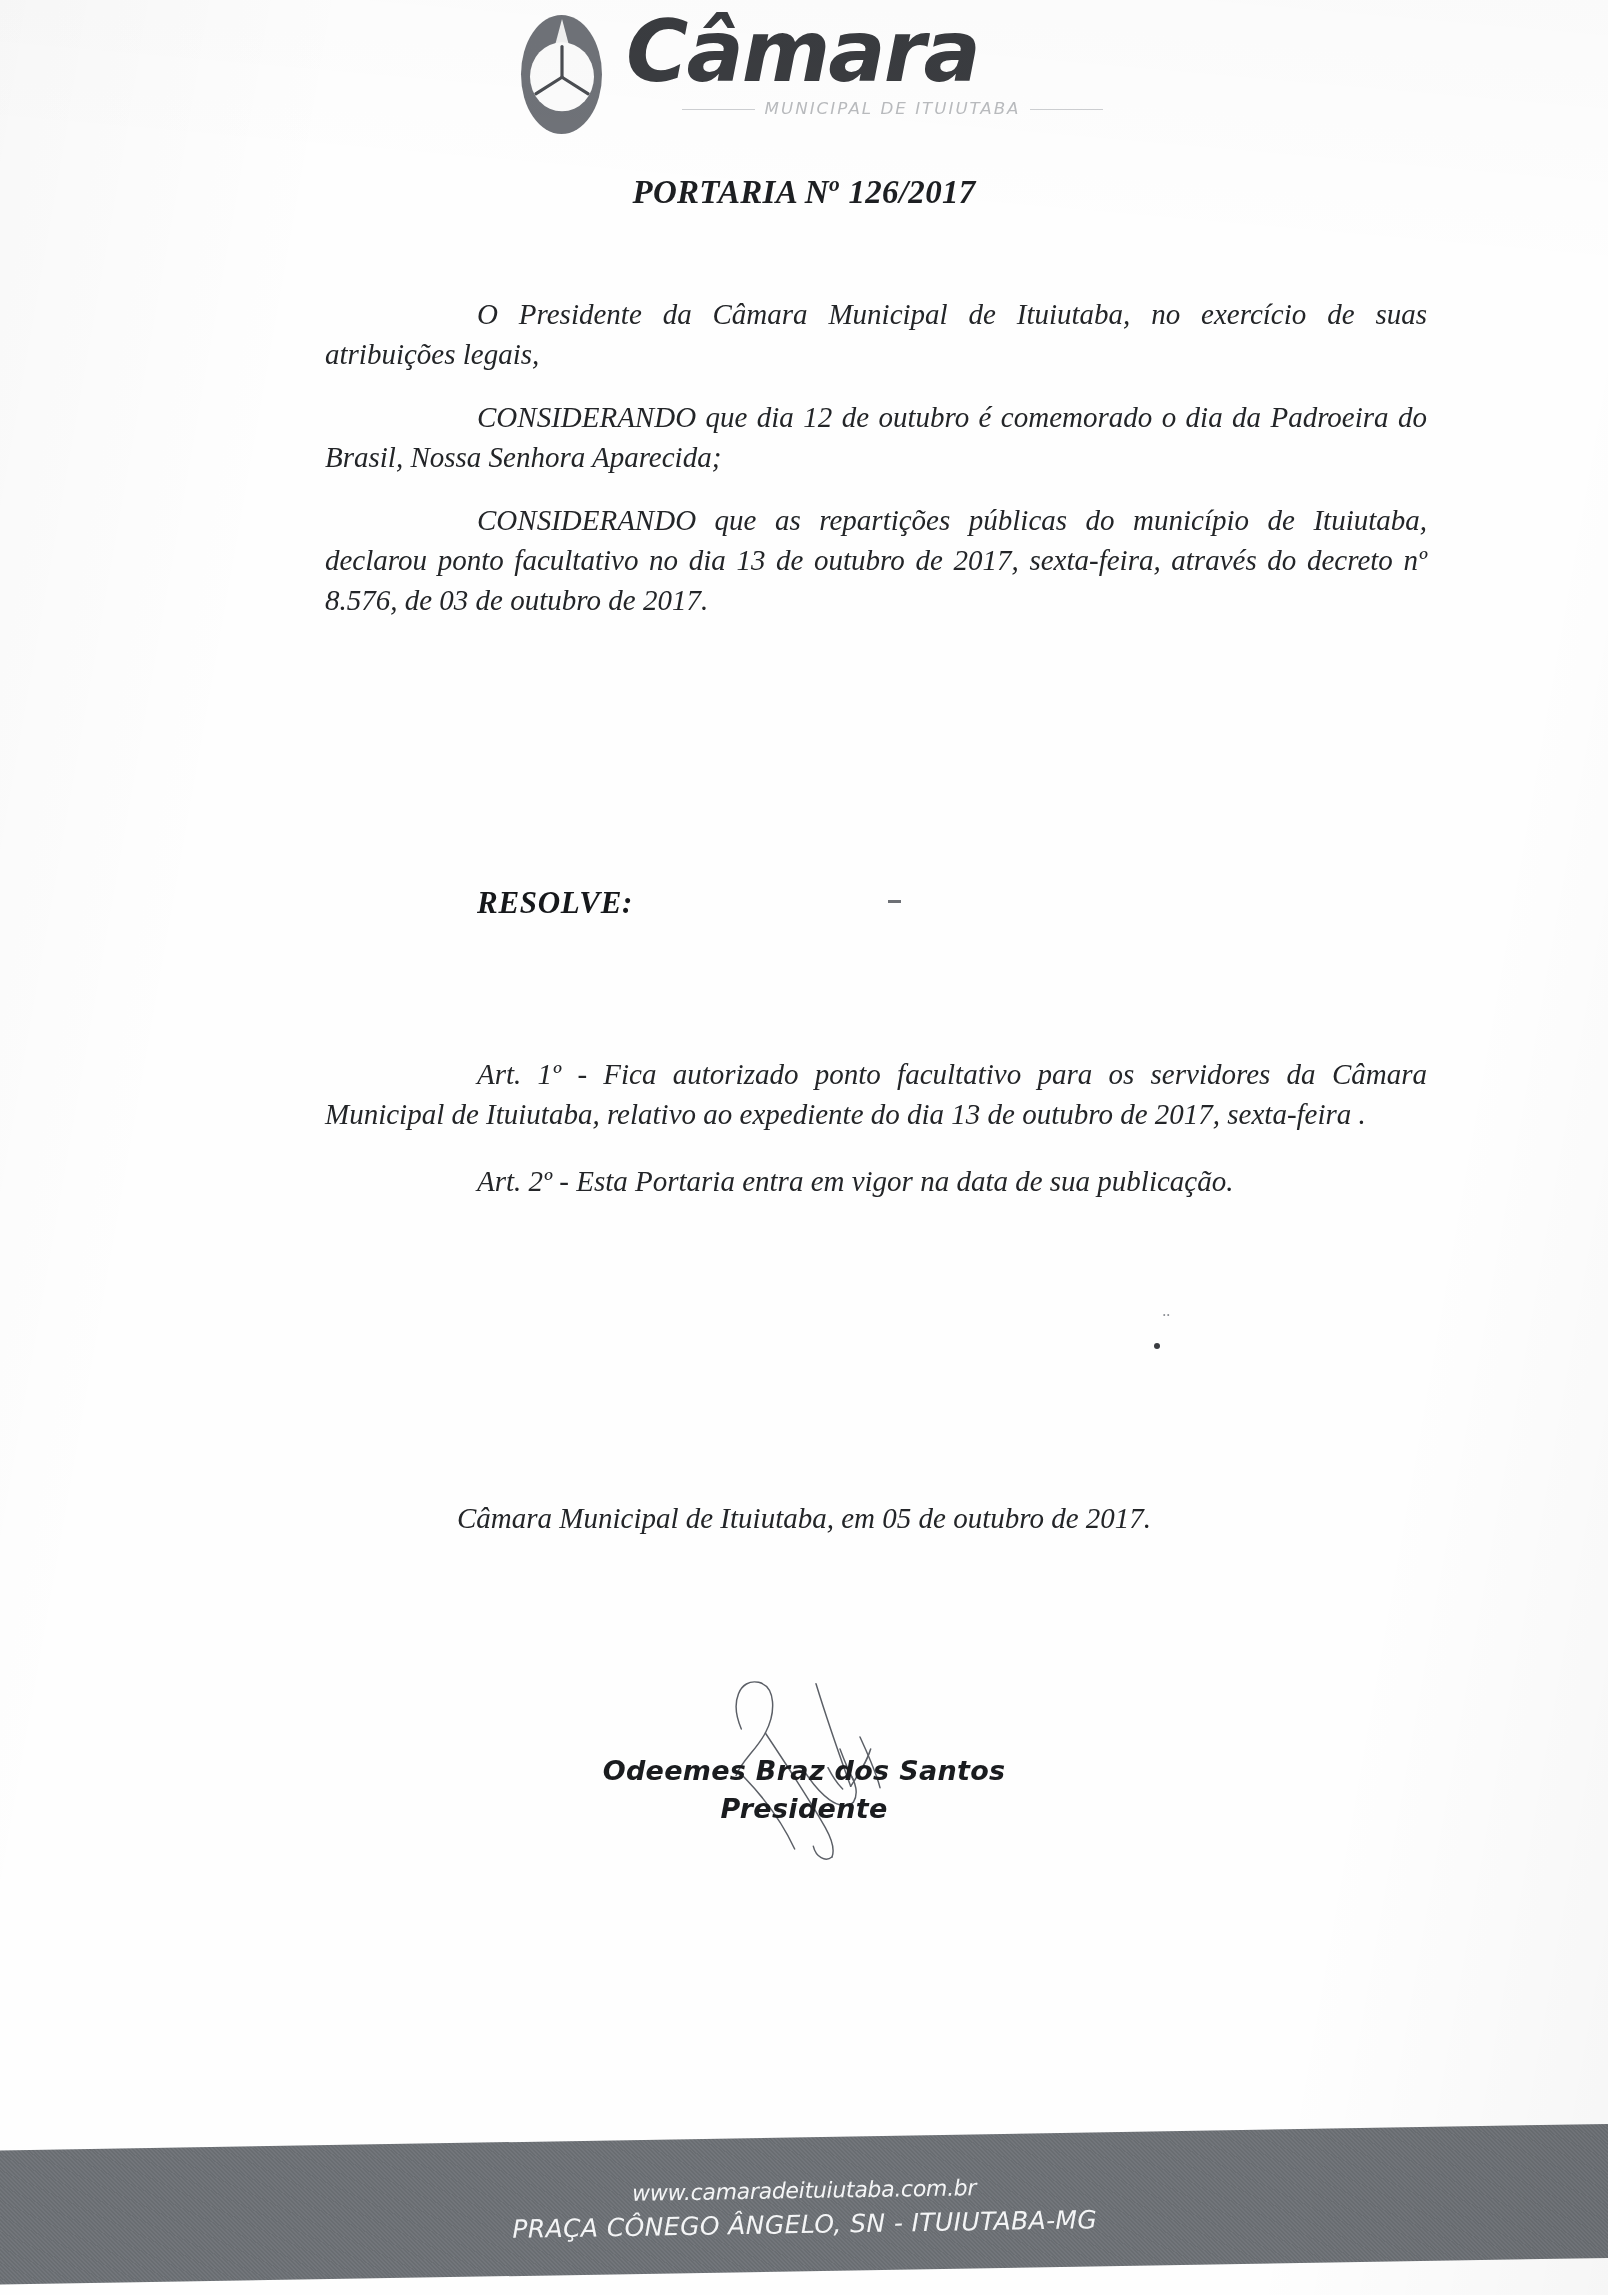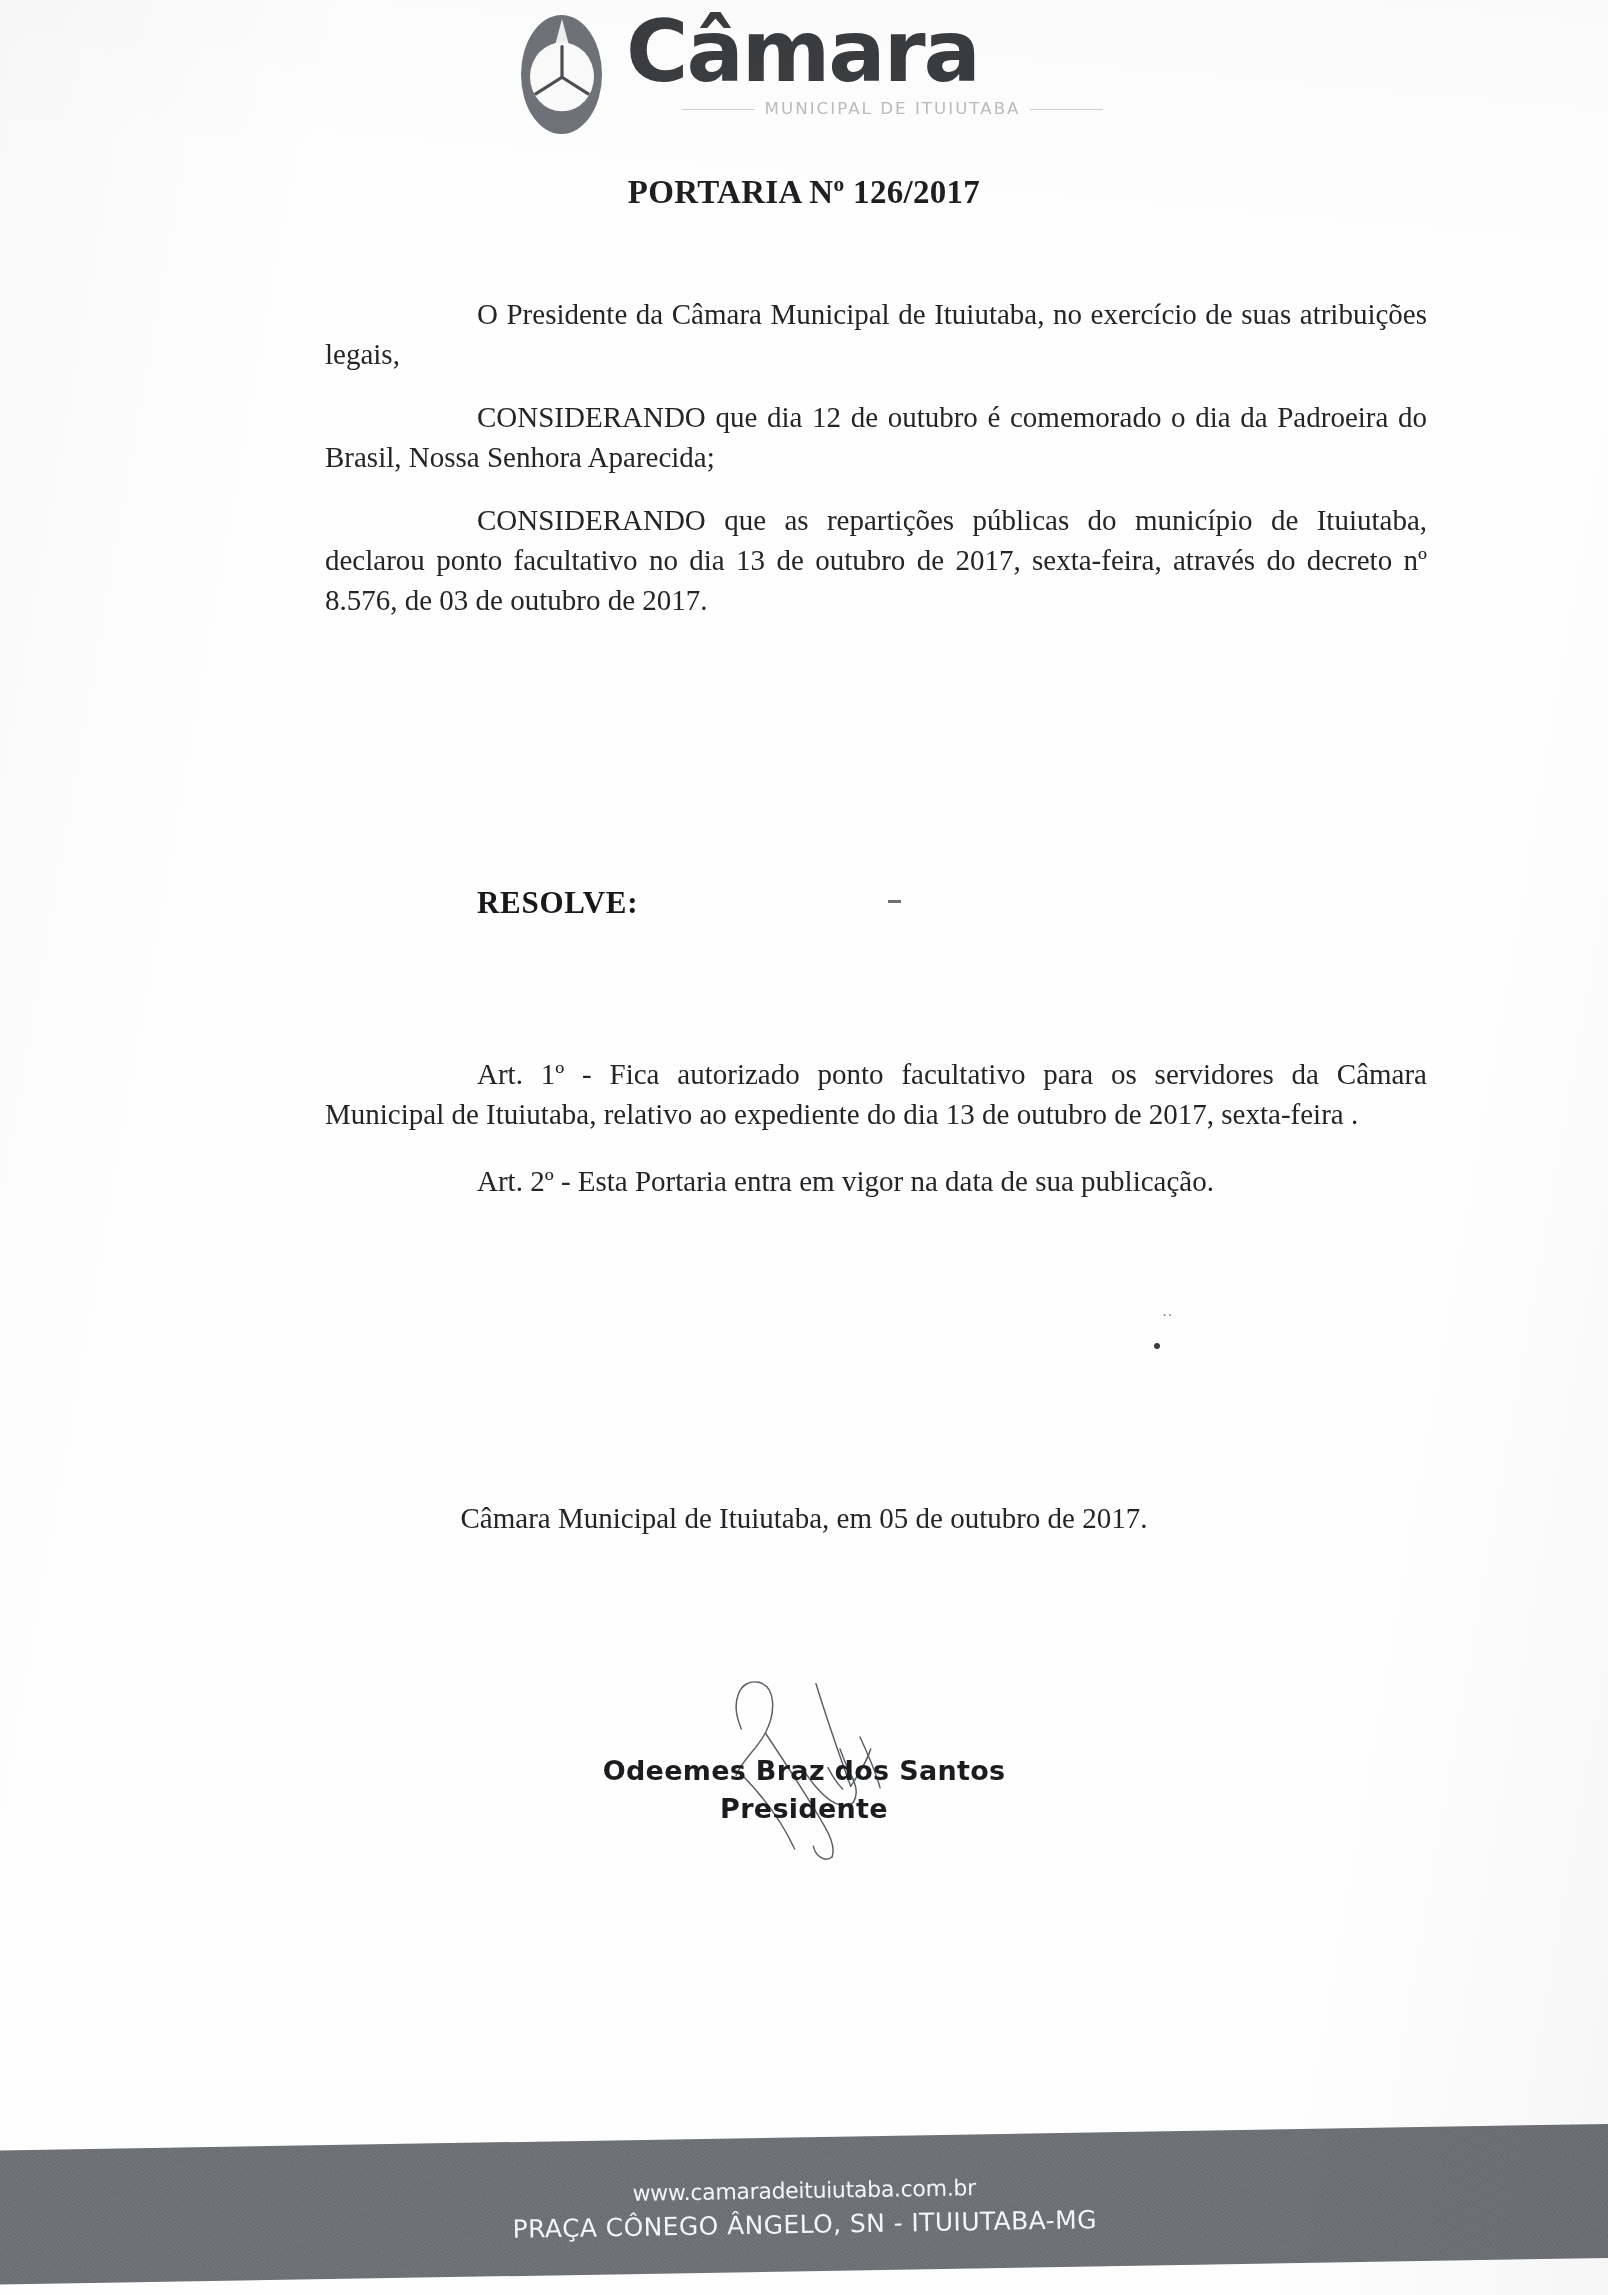--- a/index.html
+++ b/index.html
@@ -9,20 +9,21 @@
   }
   body {
     font-family: "Liberation Serif", serif;
   }
   #page {
     position: relative;
     width: 1608px;
     height: 2295px;
     background: #fefefe;
     overflow: hidden;
+    font-style: italic;
   }
 
   
   #page::after {
     content: "";
     position: absolute;
     inset: 0;
     pointer-events: none;
     background:
       linear-gradient(100deg, rgba(0,0,0,0.022) 0%, rgba(0,0,0,0) 18%, rgba(0,0,0,0) 82%, rgba(0,0,0,0.03) 100%),

